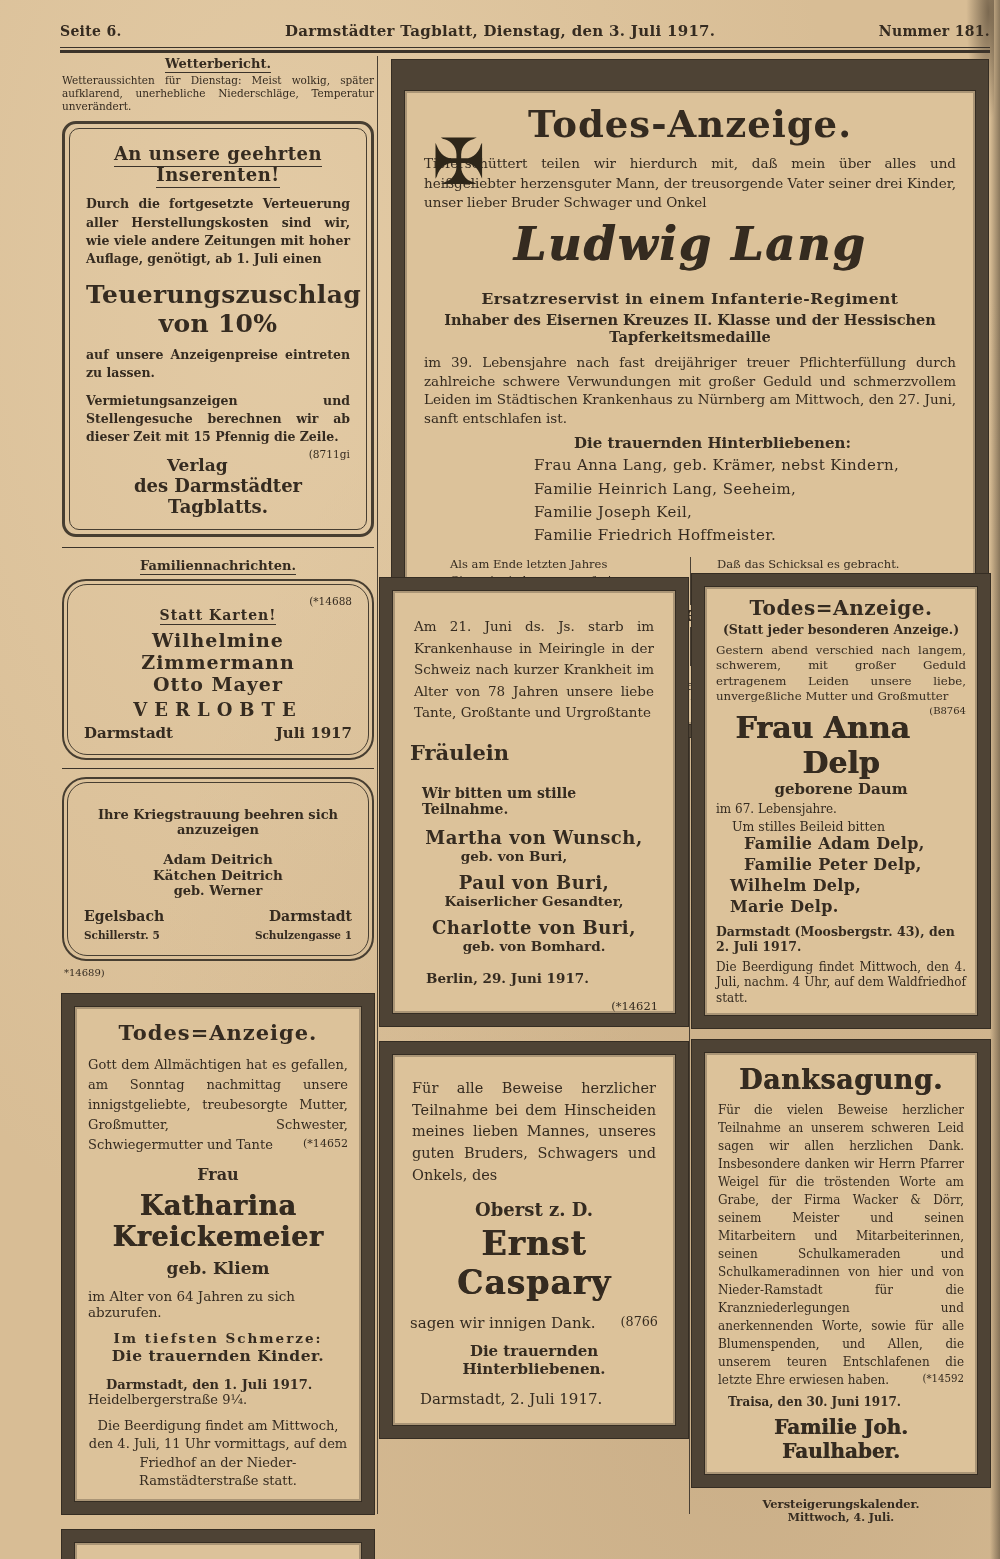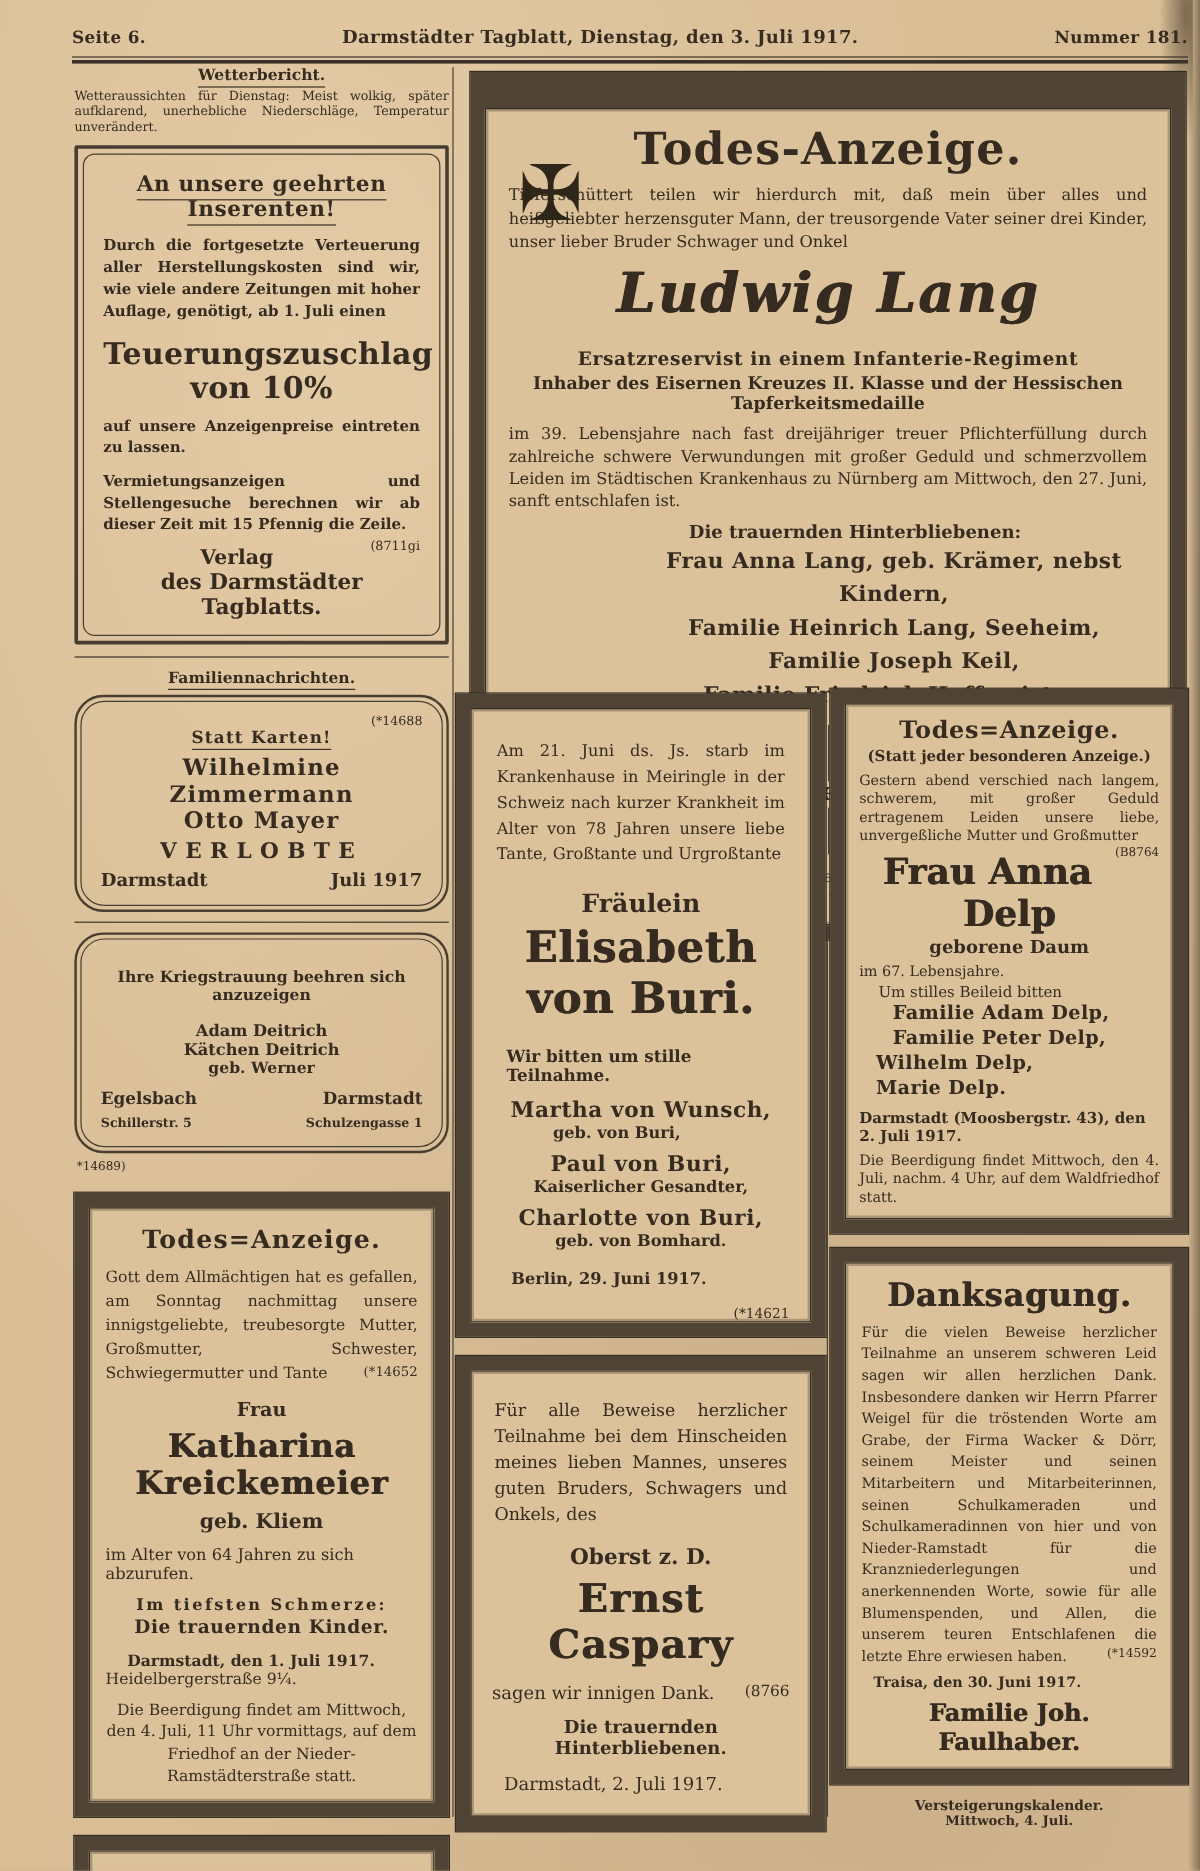--- a/index.html
+++ b/index.html
@@ -39,21 +39,21 @@
   .main-ad  { position:absolute; left:392px; top:60px; width:596px; }
   .col-mid  { position:absolute; left:380px; top:578px; width:308px; }
   .col-right{ position:absolute; left:692px; top:574px; width:298px; }
 
   
   .weather-title { font-size:13px; font-weight:bold; text-align:center; }
   .weather-title i { font-style:normal; border-bottom:1px solid #3b332a; padding-bottom:1px; }
   .weather-text { font-size:10.5px; line-height:1.25; text-align:justify; margin-top:3px; }
 
   
-  .dbox { border:3px solid #473e31; border-radius:2px; padding:4px; margin-top:8px; }
+  .dbox { border:3px solid #473e31; border-radius:14px; padding:4px; margin-top:8px; }
   .dbox-in { border:1px solid #473e31; border-radius:10px; padding:14px 16px 12px; }
   .ins-title { font-size:18px; font-weight:bold; text-align:center; letter-spacing:.5px; }
   .ins-title i { font-style:normal; border-bottom:1px solid #3b332a; padding-bottom:2px; }
   .ins-p { font-size:12.5px; font-weight:bold; line-height:1.45; text-align:justify; margin-top:10px; }
   .ins-head { font-size:25px; font-weight:bold; text-align:center; margin:12px 0 8px; letter-spacing:.3px; }
   .ins-sig1 { font-size:17px; font-weight:bold; text-align:center; margin-top:8px; }
   .ins-sig2 { font-size:18px; font-weight:bold; text-align:center; }
 
   .fam-head { font-size:13px; font-weight:bold; text-align:center; margin:10px 0 6px; }
   .fam-head i { font-style:normal; border-bottom:1px solid #3b332a; padding-bottom:1px; }
@@ -87,32 +87,32 @@
 
   .ta-title-big { font-size:37px; font-weight:bold; text-align:center; letter-spacing:1px; margin-top:2px; }
   .iron-cross { position:absolute; left:28px; top:40px; font-family:"DejaVu Sans",sans-serif; font-size:64px; line-height:1; color:#2e2619; }
   .lang-intro { font-size:13.5px; line-height:1.45; margin-top:8px; }
   .lang-name { font-size:46px; font-weight:bold; text-align:center; letter-spacing:2px; margin:4px 0 18px; text-shadow:1px 0 0 currentColor;font-style:italic; }
   .lang-sub1 { font-size:15.5px; font-weight:bold; text-align:center; letter-spacing:.5px; }
   .lang-sub2 { font-size:14.5px; font-weight:bold; text-align:center; margin-top:3px; }
   .lang-body { font-size:13.5px; line-height:1.4; margin-top:8px; }
   .lang-mlabel { font-size:15px; font-weight:bold; margin:6px 0 2px 150px; }
   .lang-fams { margin-left:110px; }
-  .lang-fams div { font-size:18px; font-weight:bold; line-height:1.55; letter-spacing:.4px;text-align:center; }
+  .lang-fams div { font-size:15px; font-weight:normal; line-height:1.55; letter-spacing:.4px; }
   .poem { display:flex; margin-top:10px; position:relative; padding:0 12px; }
   .poem-col { width:50%; font-size:11.5px; line-height:1.35; }
   .poem-col.rt { border-left:1px solid #4a4034; padding-left:26px; }
   .poem-col.lf { padding-left:14px; }
   .poem-cross { position:absolute; left:50%; top:44%; transform:translateX(-60%); font-family:"DejaVu Sans",sans-serif; font-size:15px; background:#dcc29a; padding:2px 0; }
   .lang-funeral { font-size:13.5px; text-align:center; line-height:1.45; margin-top:10px; padding:0 6px; }
   .lang-code { position:absolute; right:26px; bottom:14px; font-size:12px; }
 
   
   .buri-intro { font-size:13.5px; line-height:1.6; text-align:justify; margin-top:10px; padding:0 4px; }
-  .buri-pre { font-size:21px; font-weight:bold; text-align:center; margin-top:16px; }
+  .buri-pre { font-size:21px; font-weight:bold; text-align:left; margin-top:16px; }
   .buri-name { font-size:36px; font-weight:bold; text-align:center; letter-spacing:.5px; margin-top:4px; text-shadow:.6px 0 0 currentColor; }
   .buri-req { font-size:14px; font-weight:bold; margin:20px 0 10px 12px; }
   .buri-m { font-size:18px; font-weight:bold; text-align:center; letter-spacing:.5px; margin-top:8px; }
   .buri-mb { font-size:13.5px; font-weight:bold; text-align:center; }
   .buri-mb2 { font-size:13.5px; font-weight:bold; text-align:center; }
   .buri-place { font-size:13.5px; font-weight:bold; margin:16px 0 0 16px; }
   .buri-crem { font-size:13.5px; text-align:center; line-height:1.4; margin-top:12px; }
 
   .casp-intro { font-size:14.5px; line-height:1.5; text-align:justify; margin-top:8px; padding:0 2px; }
   .casp-rank { font-size:18px; font-weight:bold; text-align:center; margin-top:12px; }
@@ -289,21 +289,20 @@
     </div>
     <div class="lang-funeral">Die Beerdigung findet in Darmstadt am Dienstag, den 3. Juli, nachmittags um 5 Uhr auf dem Waldfriedhof statt.</div>
     <div class="lang-code">(B8765</div>
   </div>
 
   <div class="col-mid">
 
     <div class="ornate" style="margin-top:0; padding:16px 18px;">
       <div class="buri-intro">Am 21. Juni ds. Js. starb im Krankenhause in Meiringle in der Schweiz nach kurzer Krankheit im Alter von 78 Jahren unsere liebe Tante, Großtante und Urgroßtante</div>
       <div class="buri-pre">Fräulein</div>
-      <div class="buri-name">Elisabeth von Buri.</div>
       <div class="buri-req">Wir bitten um stille Teilnahme.</div>
       <div class="buri-m">Martha von Wunsch,</div>
       <div class="buri-mb" style="margin-right:40px;">geb. von Buri,</div>
       <div class="buri-m">Paul von Buri,</div>
       <div class="buri-mb2">Kaiserlicher Gesandter,</div>
       <div class="buri-m">Charlotte von Buri,</div>
       <div class="buri-mb">geb. von Bomhard.</div>
       <div class="buri-place">Berlin, 29. Juni 1917.</div>
       <div class="buri-crem"> <span class="code">(*14621</span></div>
     </div>

